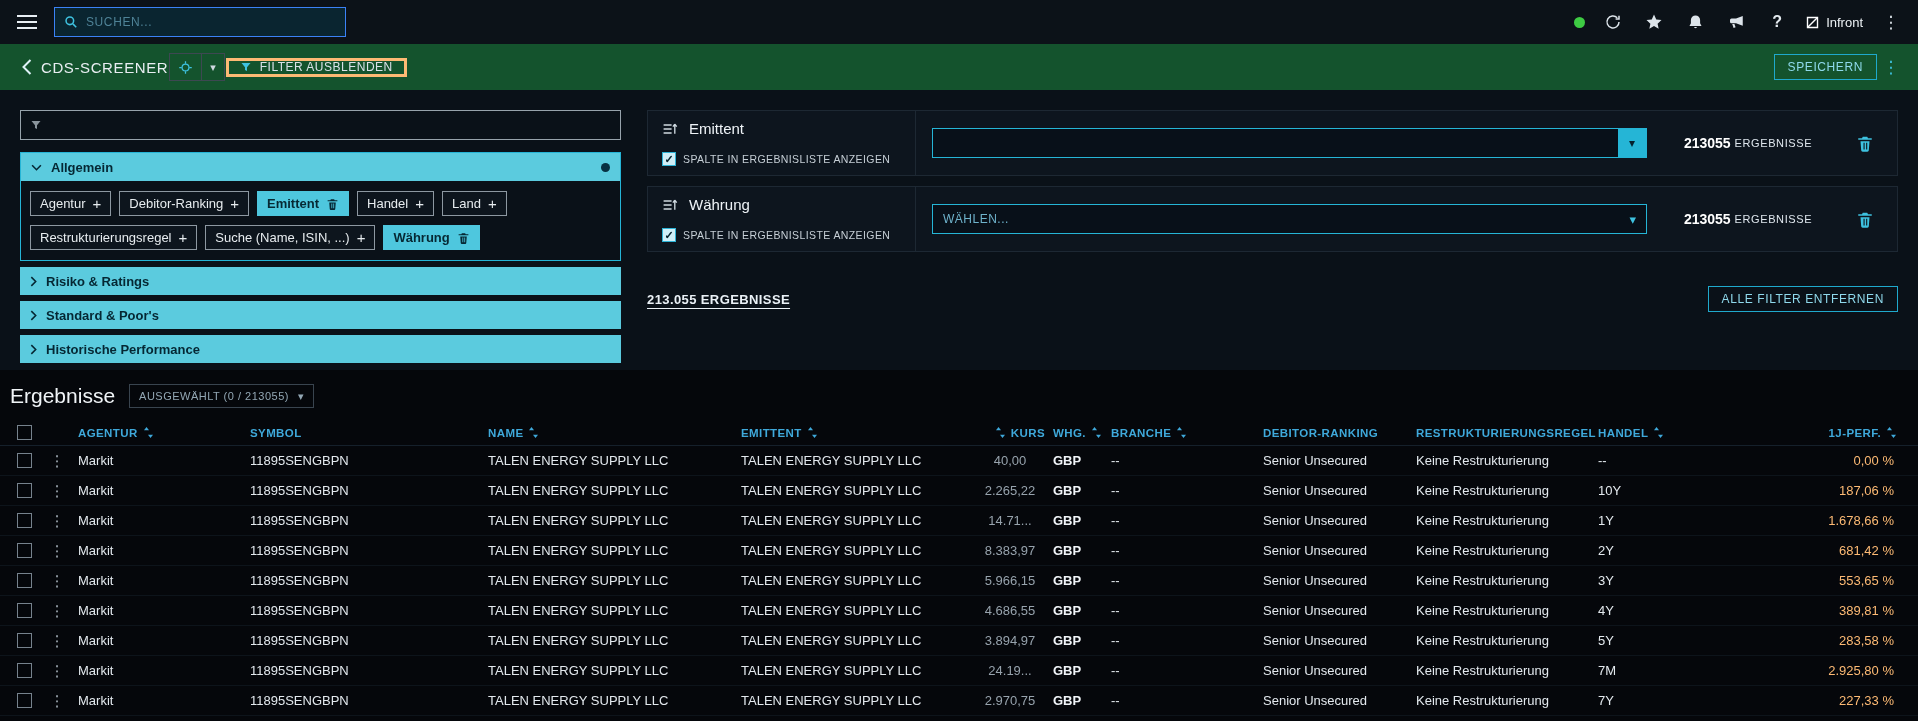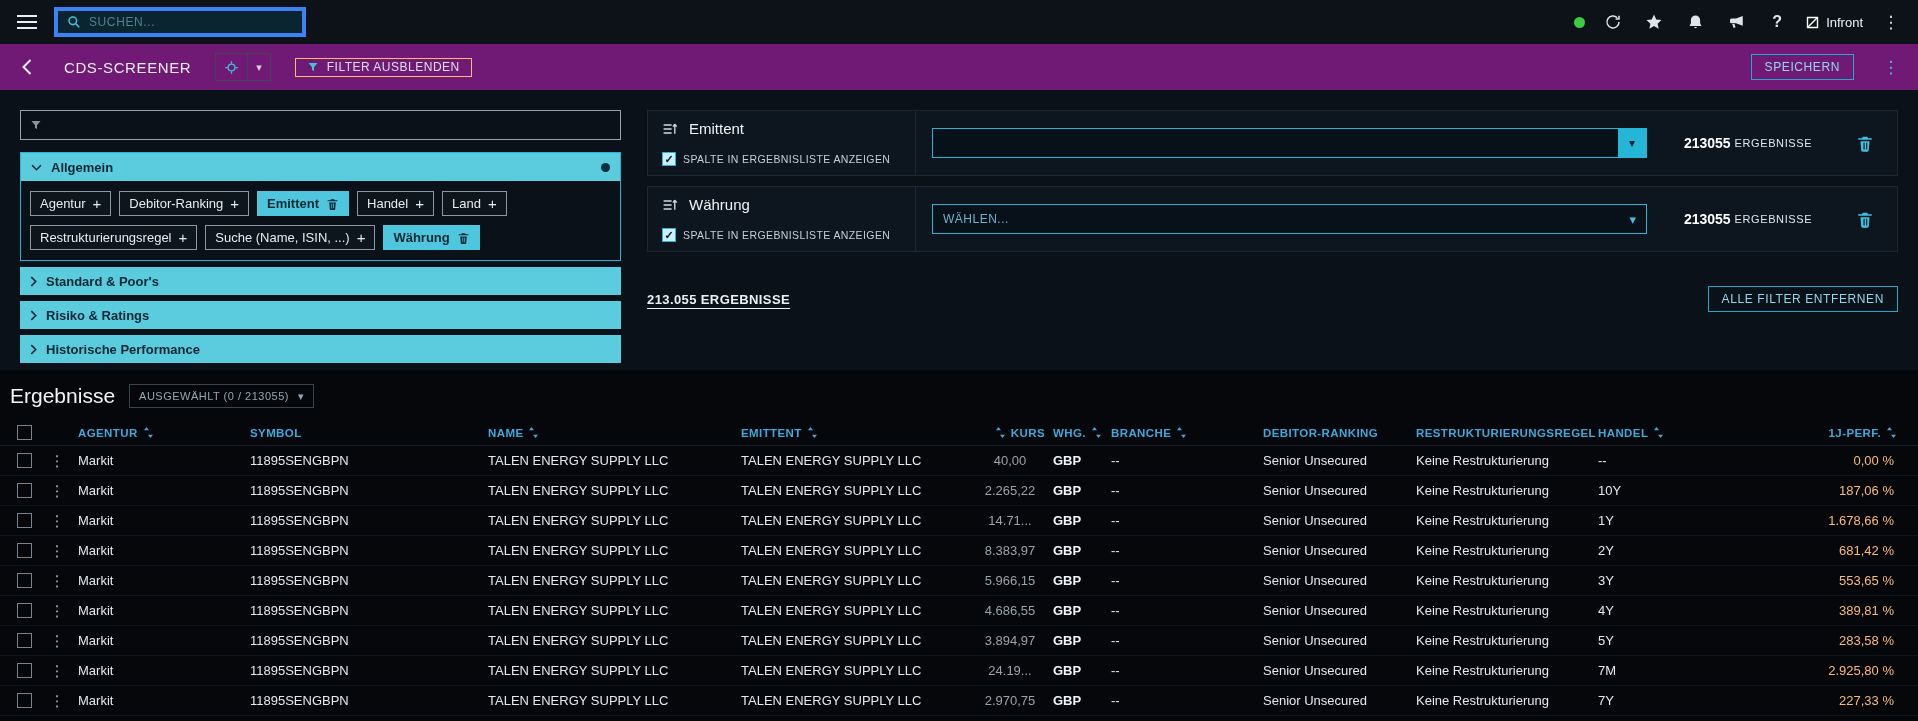--- a/index.html
+++ b/index.html
@@ -5,38 +5,38 @@
   *{margin:0;padding:0;box-sizing:border-box}
   html,body{width:1918px;height:721px;overflow:hidden;background:#05080d;
     font-family:"Liberation Sans",sans-serif}
   button{font-family:"Liberation Sans",sans-serif}
   .app{width:1918px;height:721px;display:flex;flex-direction:column;background:#05080d}
 
   
   .topbar{flex:0 0 44px;background:#0c1218;display:flex;align-items:center;padding:0 14px;gap:14px}
   .icon-btn{background:none;border:none;color:#dde4ea;display:flex;align-items:center;
     justify-content:center;width:26px;height:26px;cursor:pointer}
-  .search-box{width:252px;height:30px;border:4px solid #3b82f6;background:#0a2530;
+  .search-box{width:292px;height:30px;border:1px solid #3b82f6;background:#0a2530;
     display:flex;align-items:center;padding:0 9px;gap:8px}
   .search-box input{background:transparent;border:none;outline:none;color:#bfe6f2;
     font-size:12px;letter-spacing:.6px;width:100%;font-family:"Liberation Sans",sans-serif}
   .search-box input::placeholder{color:#4e8296}
   .tb-right{margin-left:auto;display:flex;align-items:center;gap:15px}
   .status-dot{width:11px;height:11px;border-radius:50%;background:#3ecb43}
   .help-q{font-size:16px;font-weight:bold;color:#e4eaef}
   .brand{display:flex;align-items:center;gap:6px;color:#eef3f6;font-size:13px}
   .kebab-glyph{font-size:17px;color:#dde4ea;line-height:1}
 
   
-  .toolbar{flex:0 0 46px;background:#701a75;display:flex;align-items:center;padding:0 14px;gap:24px}
+  .toolbar{flex:0 0 46px;background:#14532d;display:flex;align-items:center;padding:0 14px;gap:1px}
   .page-title{color:#e9eef2;font-size:15px;letter-spacing:.6px}
   .tool-group{display:flex;align-items:stretch;height:28px;border:1px solid #3d4852;background:transparent;cursor:pointer;padding:0}
   .tool-group .seg{display:flex;align-items:center;justify-content:center;padding:0 8px;color:#3ec2e0}
   .tool-group .seg+.seg{border-left:1px solid #3d4852;color:#cfd9e0;font-size:11px}
-  .btn-outline{display:flex;align-items:center;gap:8px;height:19px;border:1px solid #fdba74;
+  .btn-outline{display:flex;align-items:center;gap:8px;height:19px;border:3px solid #fdba74;
     background:transparent;color:#d9e1e8;font-size:12px;letter-spacing:.5px;padding:0 11px;cursor:pointer}
   .btn-outline .funnel{color:#3ec2e0;display:flex}
   .btn-accent{border:1px solid #1fa9cc;color:#8fd9ec;background:transparent;height:26px;
     font-size:12px;letter-spacing:.6px;padding:0 13px;cursor:pointer}
   .toolbar .spacer{flex:1}
   .toolbar .kebab-glyph{color:#3ec2e0}
 
   
   .filter-area{flex:0 0 280px;background:#0a1118;display:flex;padding:20px 20px 0 20px;gap:26px}
   .sidebar{width:601px;flex:0 0 601px}
@@ -266,29 +266,29 @@
           </div>
       </div>
 
       <div class="collapsed-list">
           <button class="sec-head">
             <span class="chev">
               <svg width="7" height="11" viewBox="0 0 8 12" fill="none" stroke="currentColor" stroke-width="1.8">
                 <path d="M1.5 1l5 5-5 5"></path>
               </svg>
             </span>
-            <span>Standard &amp; Poor's</span>
+            <span>Risiko &amp; Ratings</span>
           </button>
           <button class="sec-head">
             <span class="chev">
               <svg width="7" height="11" viewBox="0 0 8 12" fill="none" stroke="currentColor" stroke-width="1.8">
                 <path d="M1.5 1l5 5-5 5"></path>
               </svg>
             </span>
-            <span>Risiko &amp; Ratings</span>
+            <span>Standard &amp; Poor's</span>
           </button>
           <button class="sec-head">
             <span class="chev">
               <svg width="7" height="11" viewBox="0 0 8 12" fill="none" stroke="currentColor" stroke-width="1.8">
                 <path d="M1.5 1l5 5-5 5"></path>
               </svg>
             </span>
             <span>Historische Performance</span>
           </button>
         </div>

